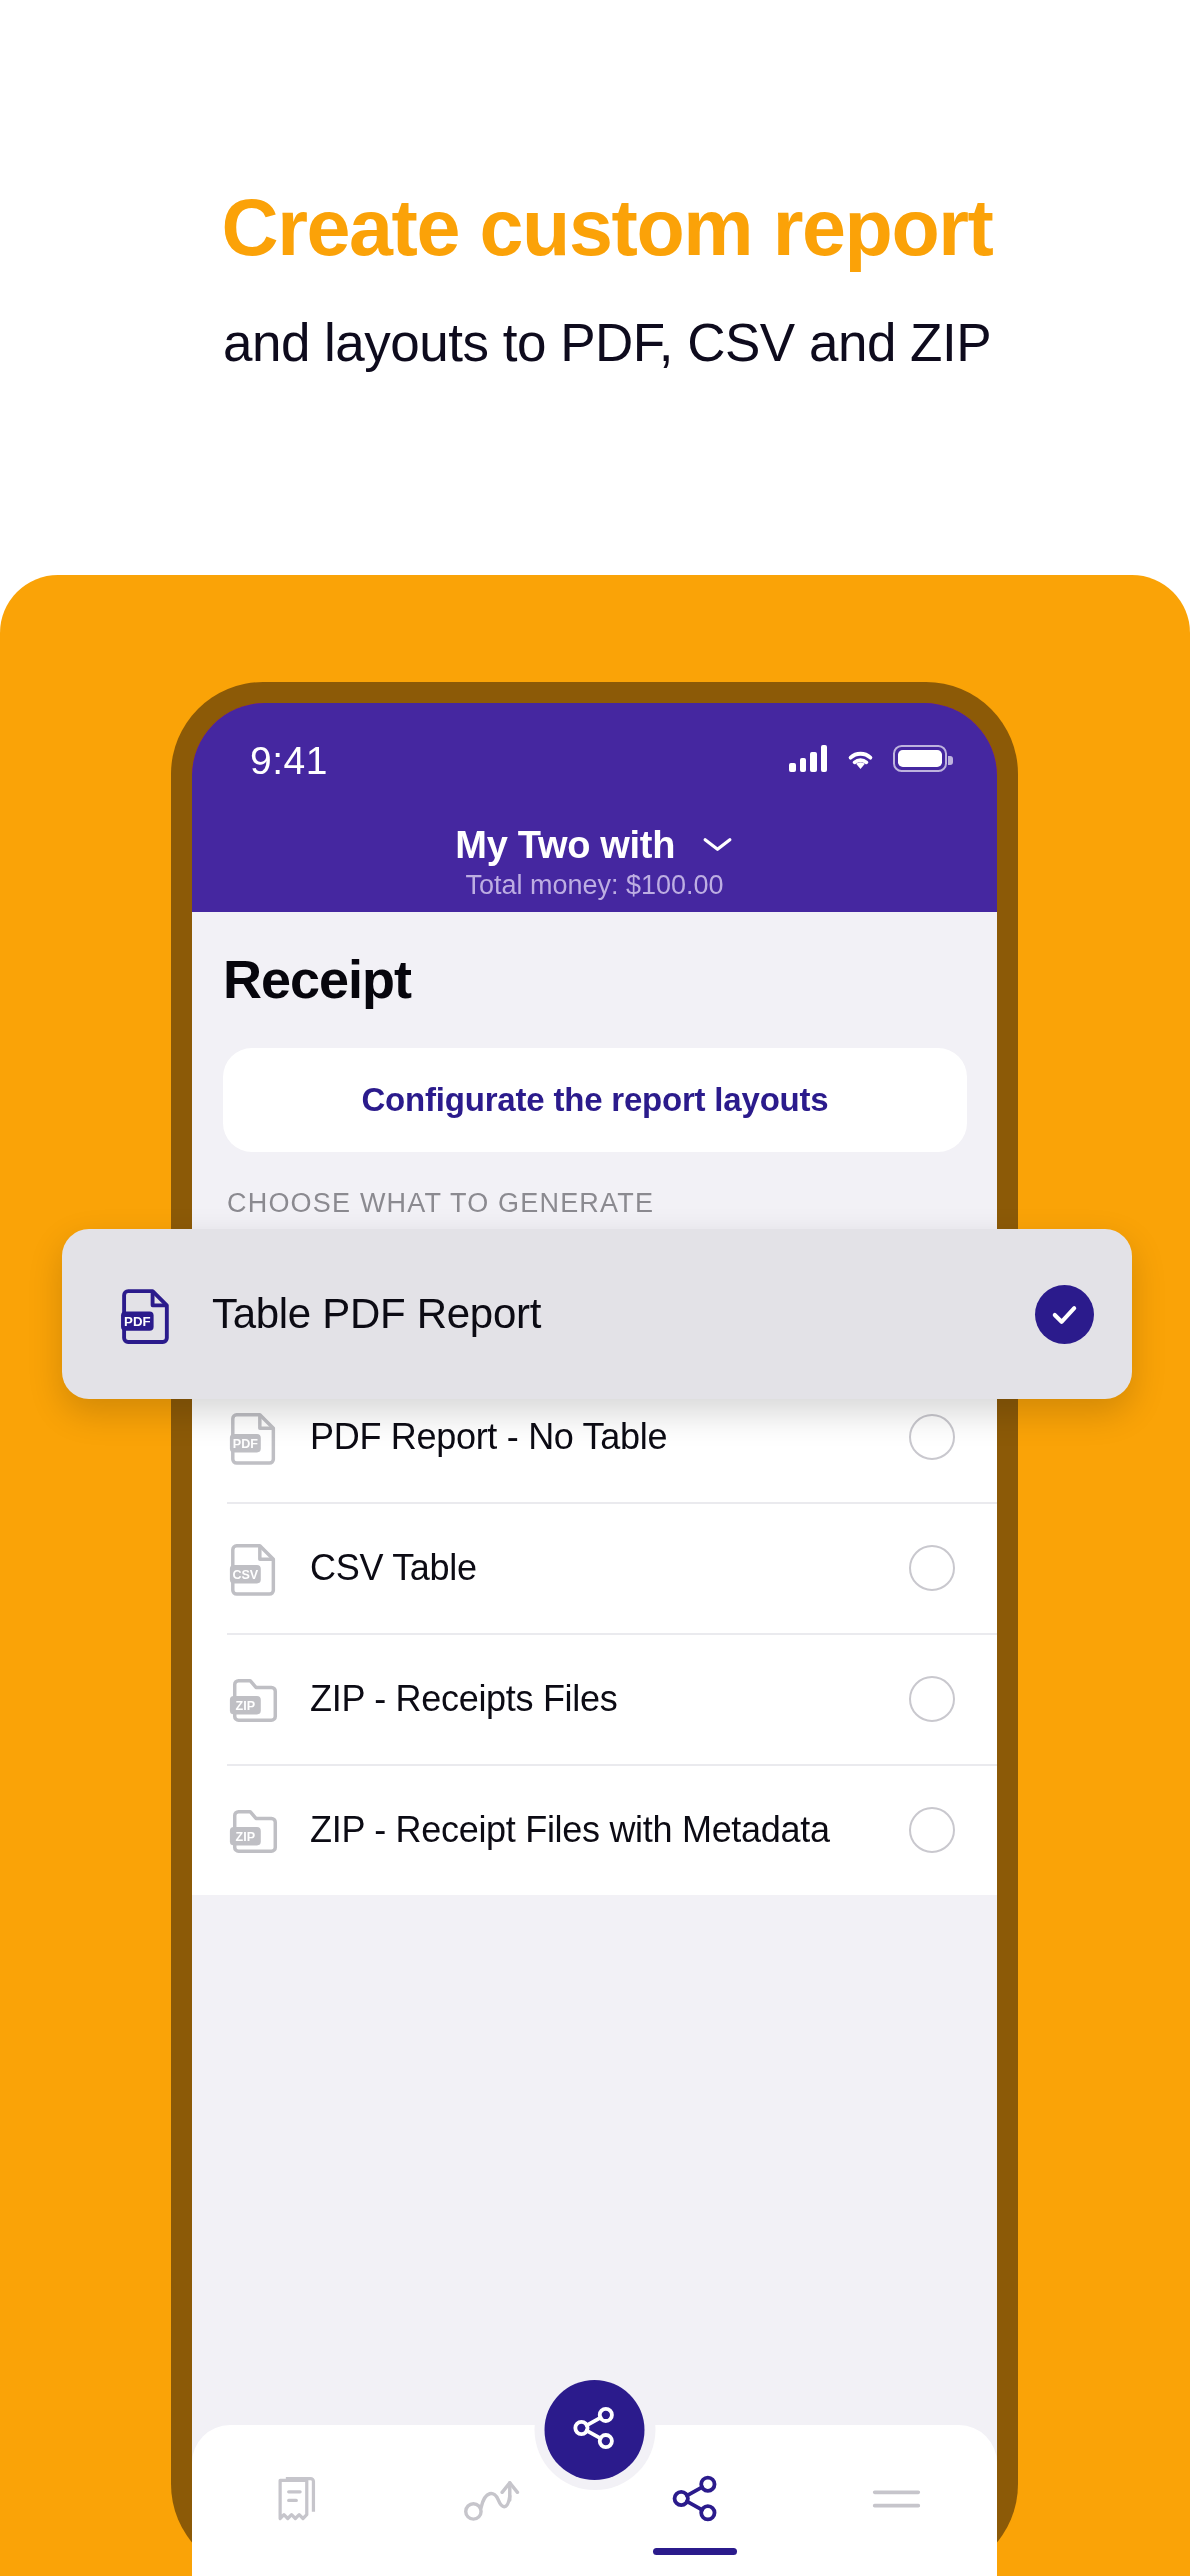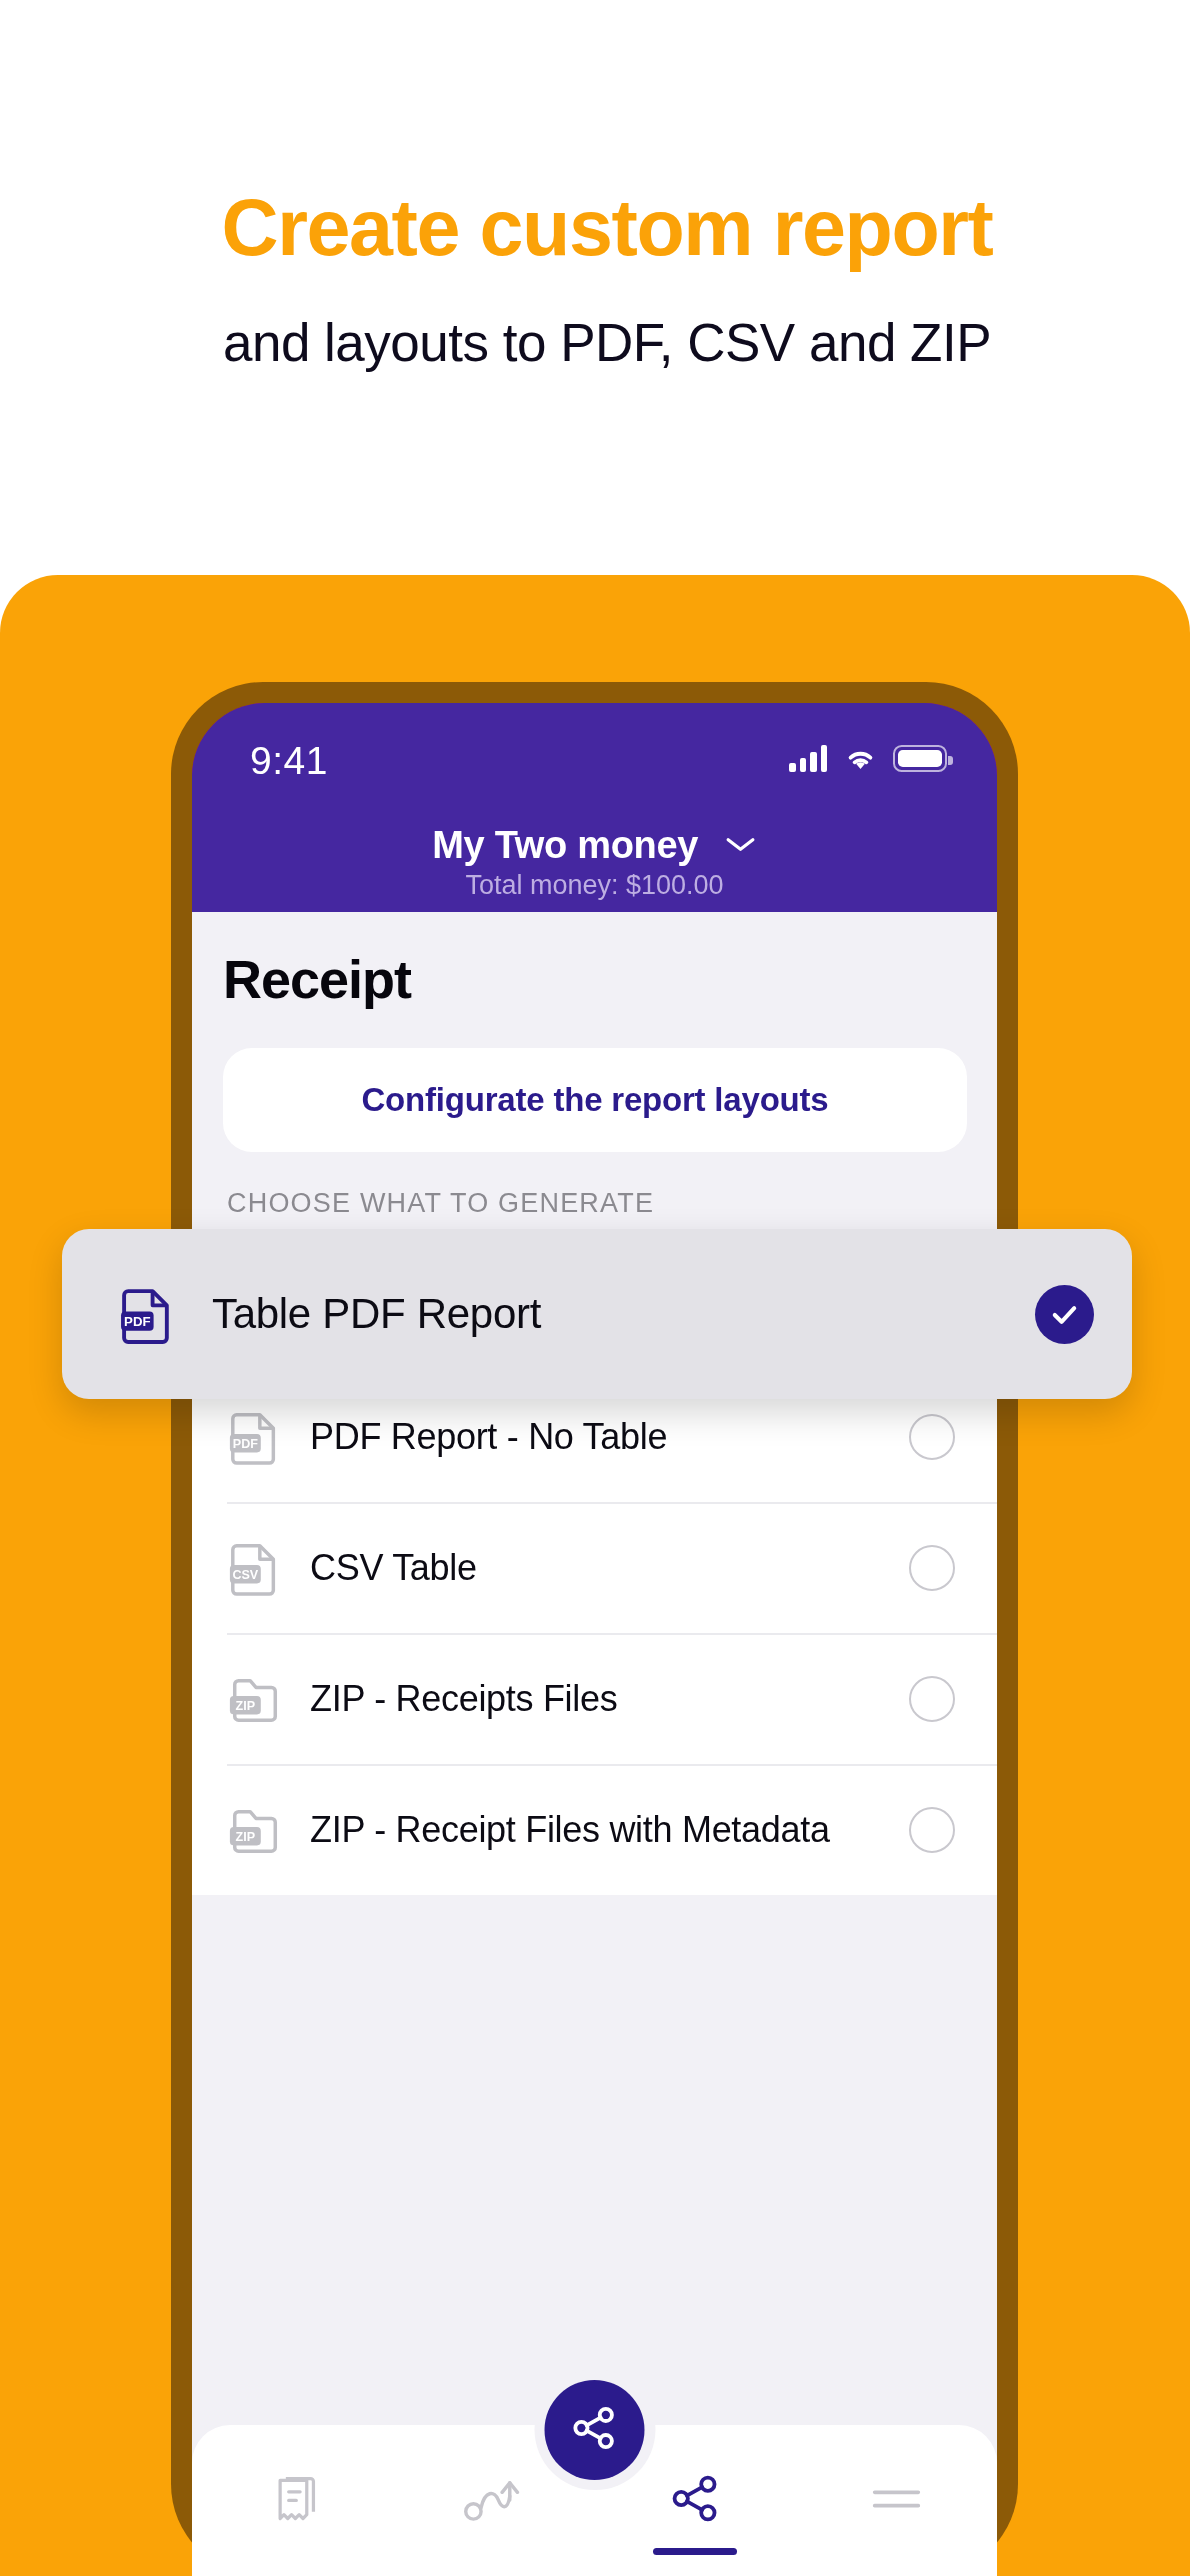--- a/index.html
+++ b/index.html
@@ -287,21 +287,21 @@
           </svg>
         </span>
         <span class="battery">
             <b></b>
           </span>
       </div>
     </div>
 
     <div class="app-header">
       <div class="trip-title">
-        <span>My  Two money</span>
+        <span>My  Two with</span>
         <span class="chev">
           <svg width="33" height="19" viewBox="0 0 34 20">
               <path d="M4 5 L17 15 L30 5" stroke="#fff" stroke-width="3.4" fill="none" stroke-linecap="round" stroke-linejoin="round"></path>
             </svg>
         </span>
       </div>
       <div class="trip-total">Total money: $100.00</div>
     </div>
 
     <div class="content">

